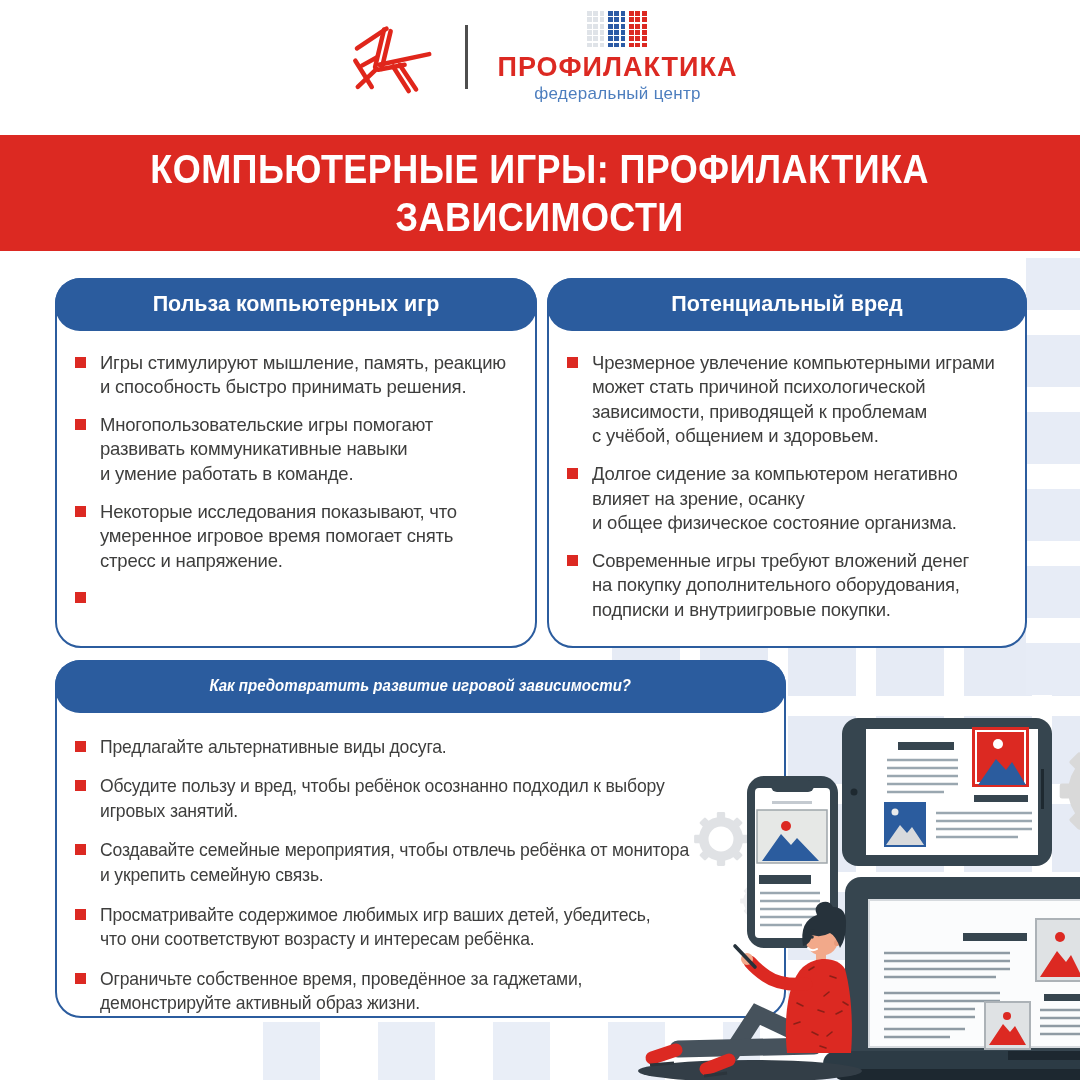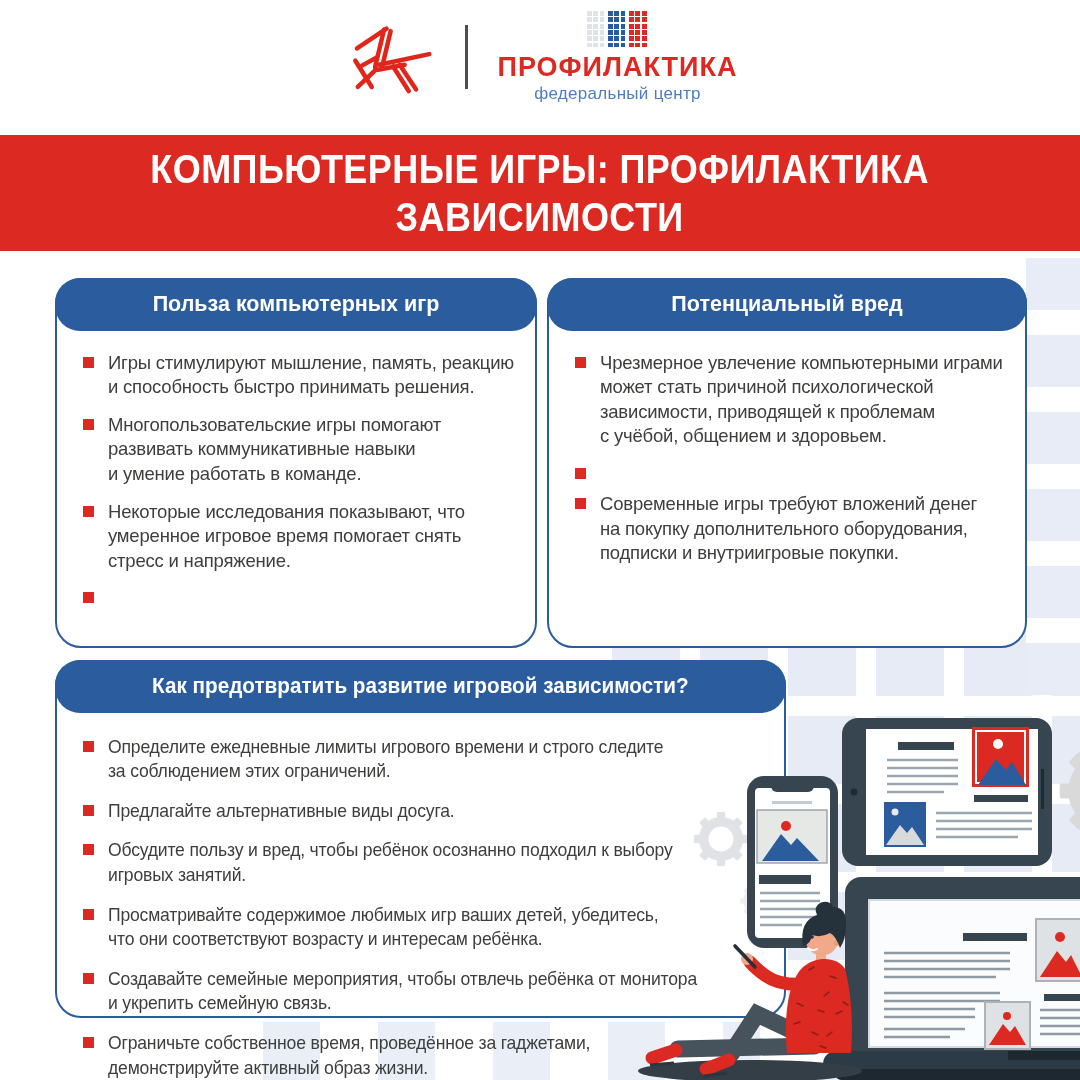--- a/index.html
+++ b/index.html
@@ -42,23 +42,23 @@
     white-space:pre-line;transform:scaleX(.9);letter-spacing:.5px;}
 
   
   .card{position:absolute;background:#fff;border:2.4px solid #2B5C9E;border-radius:26px;
     box-sizing:border-box;z-index:2;}
   .card-benefits{left:55px;top:278px;width:482px;height:370px;}
   .card-harm{left:547px;top:278px;width:480px;height:370px;}
   .card-prevention{left:55px;top:660px;width:731px;height:358px;}
   .card-head{margin:-2.4px -2.4px 0 -2.4px;height:53px;background:#2B5C9E;border-radius:25px;
     display:flex;align-items:center;justify-content:center;color:#fff;font-weight:bold;font-size:21.5px;}
-  .card-prevention .card-head{font-size:22px;}
+  .card-prevention .card-head{font-size:16px;font-style:italic;}
   .card-prevention .card-head span{transform:scaleX(.94);}
-  .card-body{padding:20px 12px 0 26px;}
+  .card-body{padding:20px 12px 0 18px;}
   .li{display:flex;margin-bottom:13px;}
   .sq{width:11px;height:11px;background:#DC2922;margin:6px 14px 0 0;flex:none;}
   .li p{margin:0;font-size:18.5px;line-height:1.33;color:#3E3E3D;white-space:pre-line;letter-spacing:-.2px;}
   .card-prevention .card-body{padding-top:22px;}
   .card-prevention .li{margin-bottom:15px;}
   .card-prevention .li p{transform:scaleX(.95);transform-origin:left top;}
 
   
   .illus{position:absolute;left:0;top:0;width:1080px;height:1080px;z-index:3;pointer-events:none;}
 </style>
@@ -137,58 +137,56 @@
     <div class="card-body">
       <div class="li">
           <span class="sq"></span>
           <p>Чрезмерное увлечение компьютерными играми
 может стать причиной психологической
 зависимости, приводящей к проблемам
 с учёбой, общением и здоровьем.</p>
         </div>
       <div class="li">
           <span class="sq"></span>
+          <p>Долгое сидение за компьютером негативно
+влияет на зрение, осанку
+и общее физическое состояние организма.</p>
         </div>
       <div class="li">
           <span class="sq"></span>
           <p>Современные игры требуют вложений денег
 на покупку дополнительного оборудования,
 подписки и внутриигровые покупки.</p>
         </div>
     </div>
   </section>
 
   <section class="card card-prevention">
     <div class="card-head">
       <span>Как предотвратить развитие игровой зависимости?</span>
     </div>
     <div class="card-body">
       <div class="li">
           <span class="sq"></span>
-          <p>Определите ежедневные лимиты игрового времени и строго следите
-за соблюдением этих ограничений.</p>
-        </div>
-      <div class="li">
-          <span class="sq"></span>
           <p>Предлагайте альтернативные виды досуга.</p>
         </div>
       <div class="li">
           <span class="sq"></span>
           <p>Обсудите пользу и вред, чтобы ребёнок осознанно подходил к выбору
 игровых занятий.</p>
         </div>
       <div class="li">
           <span class="sq"></span>
+          <p>Создавайте семейные мероприятия, чтобы отвлечь ребёнка от монитора
+и укрепить семейную связь.</p>
+        </div>
+      <div class="li">
+          <span class="sq"></span>
           <p>Просматривайте содержимое любимых игр ваших детей, убедитесь,
 что они соответствуют возрасту и интересам ребёнка.</p>
-        </div>
-      <div class="li">
-          <span class="sq"></span>
-          <p>Создавайте семейные мероприятия, чтобы отвлечь ребёнка от монитора
-и укрепить семейную связь.</p>
         </div>
       <div class="li">
           <span class="sq"></span>
           <p>Ограничьте собственное время, проведённое за гаджетами,
 демонстрируйте активный образ жизни.</p>
         </div>
     </div>
   </section>
 
   <svg class="illus" viewBox="0 0 1080 1080">

